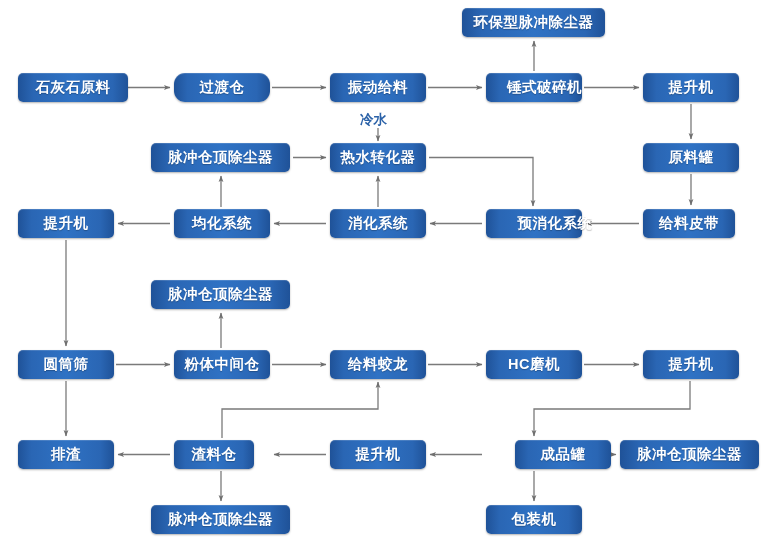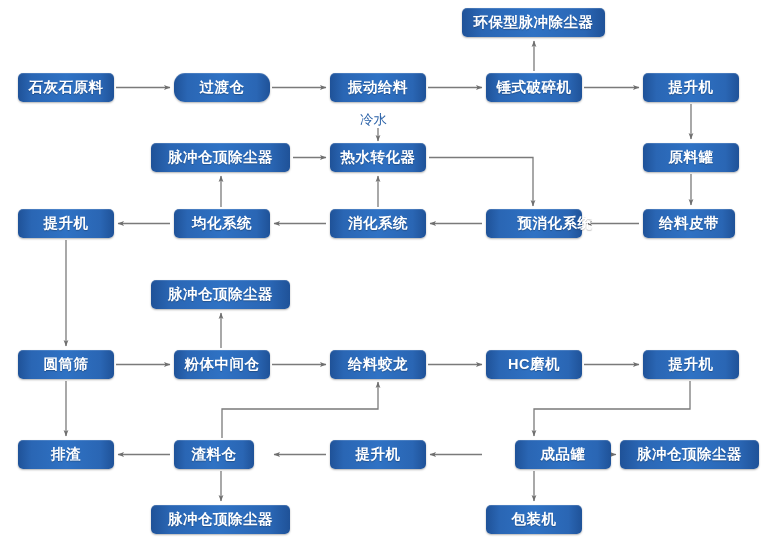--- a/index.html
+++ b/index.html
@@ -37,21 +37,21 @@
         #1f5298 100%);
     box-shadow: 0 1px 2px rgba(0,0,0,0.30), inset 0 1px 0 rgba(255,255,255,0.14);
     text-shadow: 0 1px 1px rgba(0,0,0,0.25);
     white-space: nowrap;
     z-index: 3;
   }
   .cold-label {
     position: absolute;
     color: #2b62a8;
     font-size: 13.5px;
-    font-weight: normal;
+    font-weight: bold;
     white-space: nowrap;
     z-index: 3;
   }
   svg.edges {
     position: absolute;
     left: 0;
     top: 0;
     width: 777px;
     height: 560px;
     z-index: 1;
@@ -115,30 +115,30 @@
     <path class="edge" marker-end="url(#ah)" d="M584,454.5 L616,454.5"></path>
 
     <path class="edge" marker-end="url(#ah)" d="M534,471 L534,501"></path>
     <path class="edge" marker-end="url(#ah)" d="M221,471 L221,501"></path>
 
     <path class="edge" marker-end="url(#ah)" d="M222,438 L222,409 L378,409 L378,382"></path>
 
     <path class="edge" marker-end="url(#ah)" d="M690,381 L690,409 L534,409 L534,436"></path>
   </svg>
 
-  <div class="node" style="left:18px; top:73px; width:96px;">
+  <div class="node" style="left:18px; top:73px; width:110px;">
     <span>石灰石原料</span>
   </div>
   <div class="node" style="left:174px; top:73px; width:96px;border-radius:11px;">
     <span>过渡仓</span>
   </div>
   <div class="node" style="left:330px; top:73px; width:96px;">
     <span>振动给料</span>
   </div>
-  <div class="node" style="left:486px; top:73px; width:96px;">
+  <div class="node" style="left:486px; top:73px; width:96px;justify-content:flex-end;">
     <span>锤式破碎机</span>
   </div>
   <div class="node" style="left:643px; top:73px; width:96px;">
     <span>提升机</span>
   </div>
   <div class="node" style="left:462px; top:8px; width:143px;">
     <span>环保型脉冲除尘器</span>
   </div>
   <div class="node" style="left:643px; top:143px; width:96px;">
     <span>原料罐</span>

